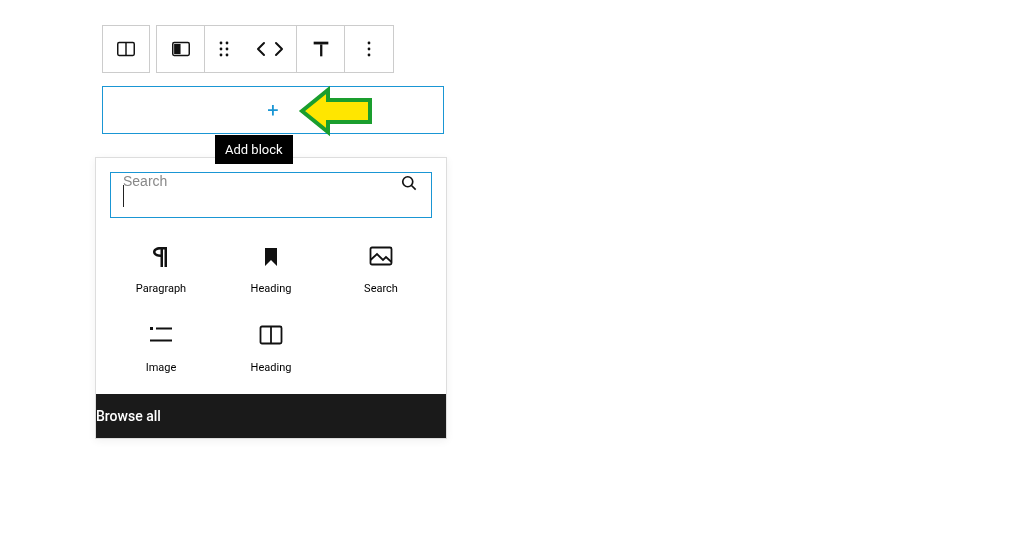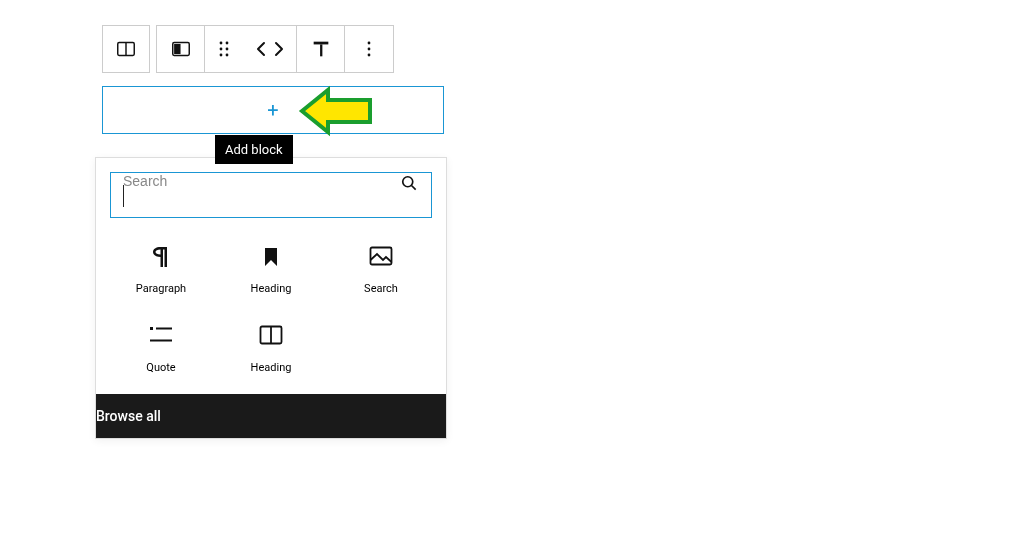--- a/index.html
+++ b/index.html
@@ -274,21 +274,21 @@
       </div>
 
       <div class="block-item">
         <div class="block-icon">
           <svg width="22" height="18" viewBox="0 0 22 18" fill="#111">
             <rect x="0" y="1" width="3" height="3"></rect>
             <rect x="6" y="1.5" width="16" height="2"></rect>
             <rect x="0" y="13.5" width="22" height="2"></rect>
           </svg>
         </div>
-        <div class="block-label">Quote</div>
+        <div class="block-label">Image</div>
       </div>
 
       <div class="block-item">
         <div class="block-icon">
           <svg width="24" height="20" viewBox="0 0 24 20" fill="none" stroke="#111" stroke-width="1.8">
             <rect x="1.5" y="1.5" width="21" height="17" rx="1.5"></rect>
             <line x1="12" y1="1.5" x2="12" y2="18.5"></line>
           </svg>
         </div>
         <div class="block-label">Heading</div>

